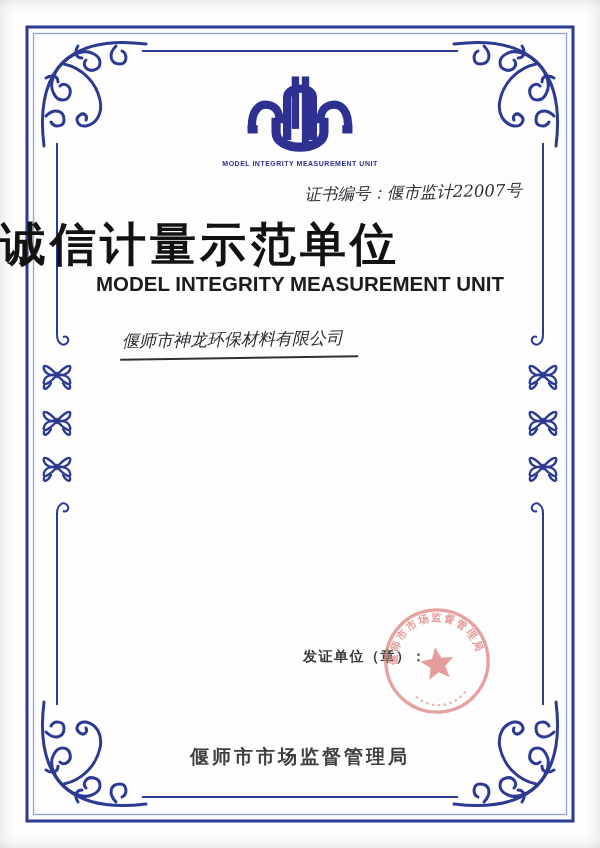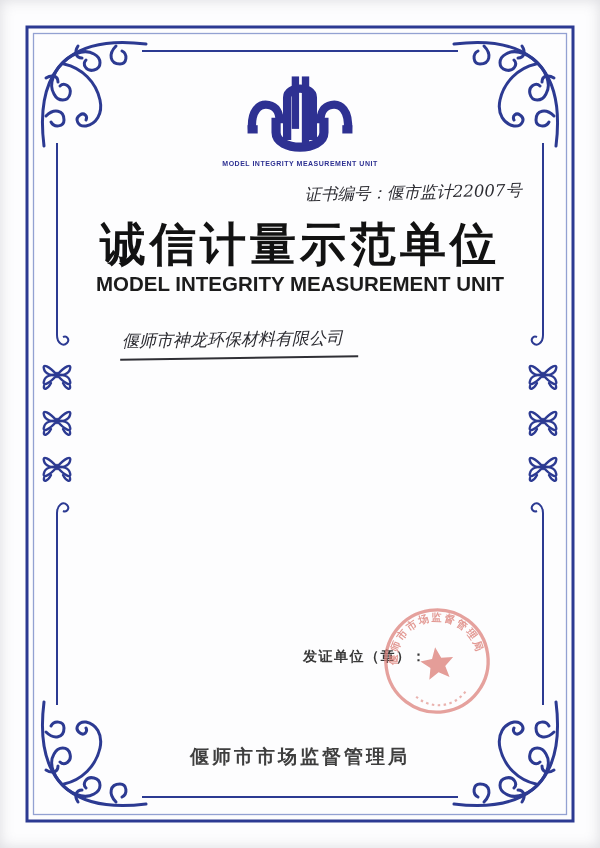--- a/index.html
+++ b/index.html
@@ -16,21 +16,21 @@
     left:180px;top:160px;width:240px;text-align:center;
     font-size:7px;font-weight:bold;letter-spacing:.5px;color:#2e3192;
   }
   .certno{
     right:78px;top:183px;width:320px;text-align:right;
     font-family:"DejaVu Serif",serif;font-style:italic;
     font-size:16.5px;color:#2d2d33;transform:rotate(-1.2deg);
     white-space:nowrap;
   }
   .title-cn{
-    left:0;top:214px;width:600px;text-align:center;
+    left:0;top:214px;width:600px;
     font-family:"Liberation Serif",serif;font-weight:900;
     font-size:46px;letter-spacing:4px;color:#121212;
   }
   .title-en{
     left:0;top:272px;width:600px;text-align:center;
     font-weight:bold;font-size:20.5px;letter-spacing:0;color:#1c1c1c;
   }
   .company{
     left:120px;top:328px;width:232px;
     font-family:"DejaVu Serif",serif;font-style:italic;

